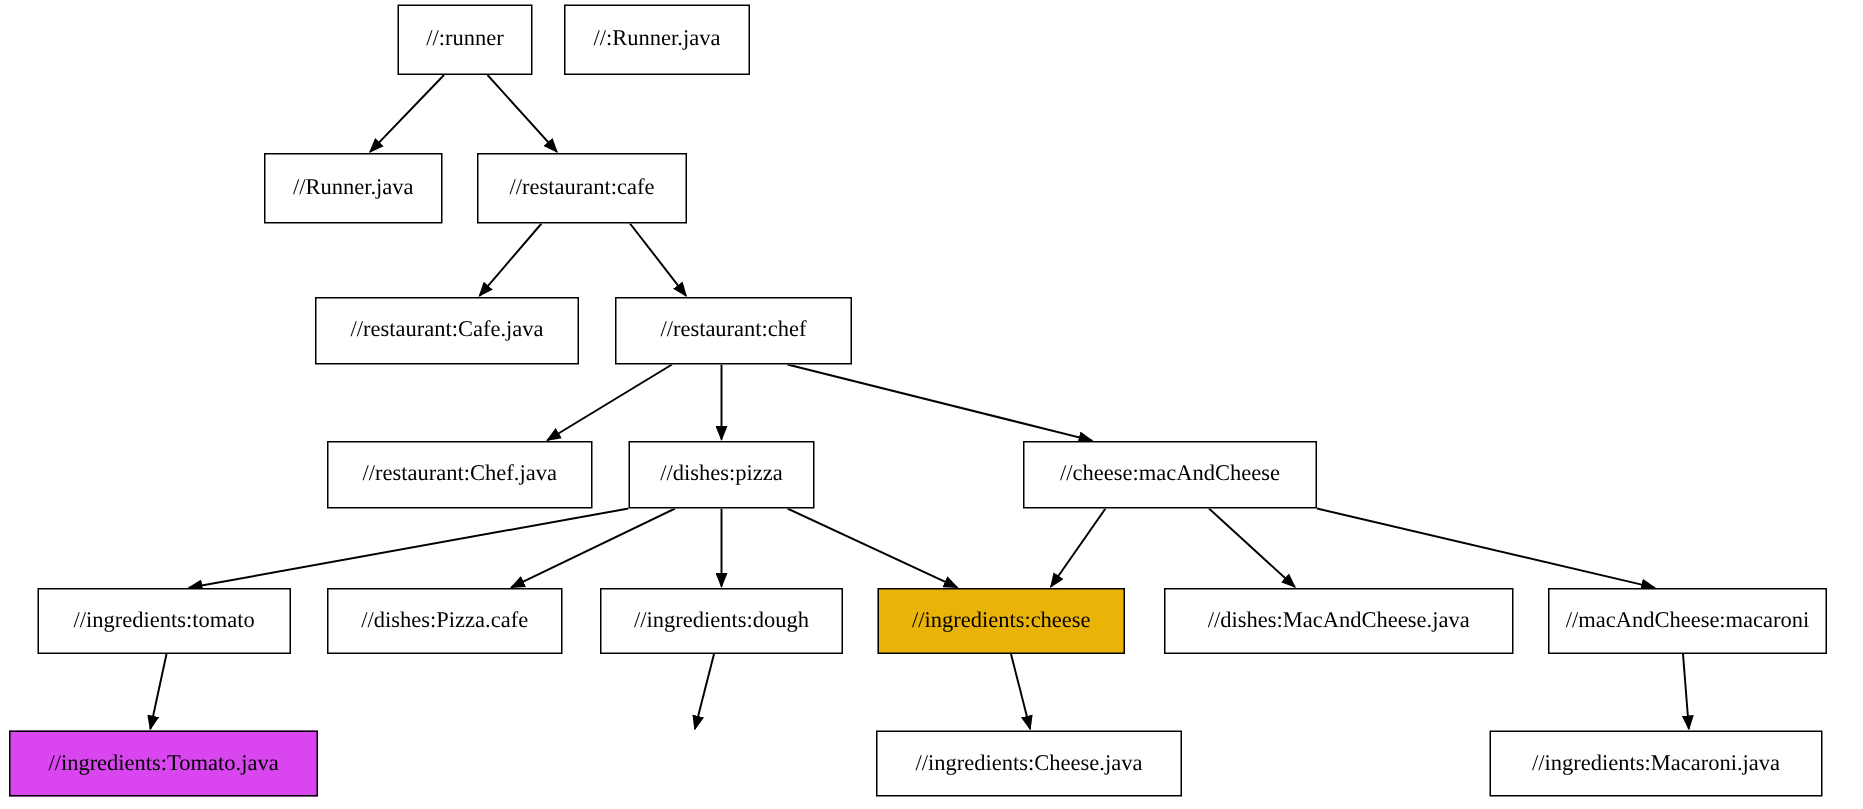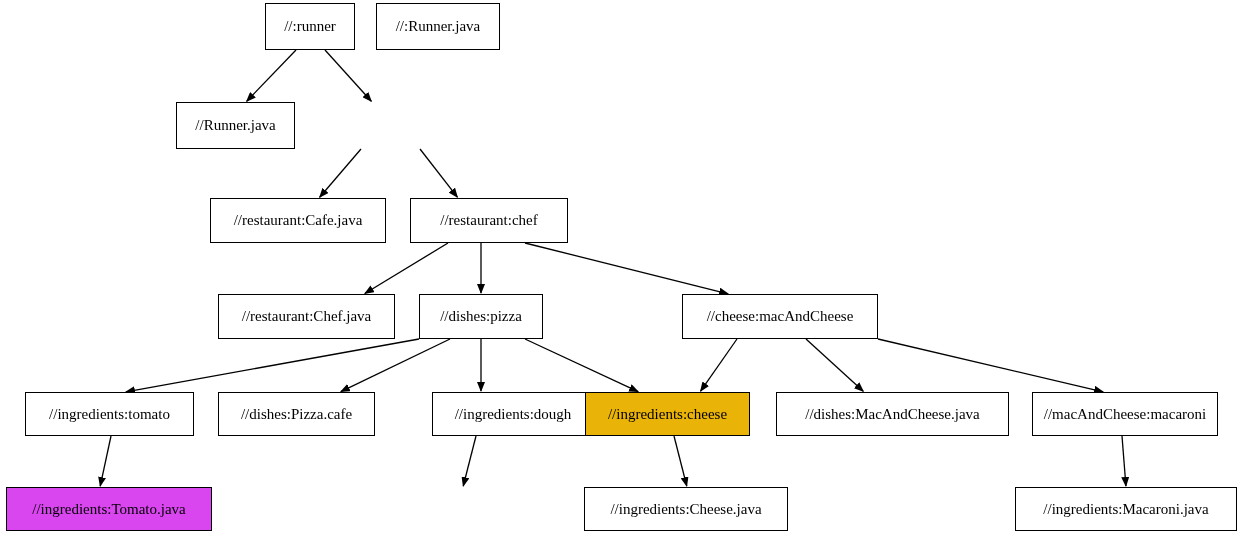--- a/index.html
+++ b/index.html
@@ -84,20 +84,23 @@
   <div id="node-layer">
       <div class="graph-node" style="left: 265px; top: 3px; width: 90px; height: 47px; border-color: rgb(0, 0, 0); background: rgb(255, 255, 255);">
         <span class="node-label">//:runner</span>
       </div>
       <div class="graph-node" style="left: 376px; top: 3px; width: 124px; height: 47px; border-color: rgb(0, 0, 0); background: rgb(255, 255, 255);">
         <span class="node-label">//:Runner.java</span>
       </div>
       <div class="graph-node" style="left: 176px; top: 102px; width: 119px; height: 47px; border-color: rgb(0, 0, 0); background: rgb(255, 255, 255);">
         <span class="node-label">//Runner.java</span>
       </div>
+      <div class="graph-node" style="left: 318px; top: 102px; width: 140px; height: 47px; border-color: rgb(0, 0, 0); background: rgb(255, 255, 255);">
+        <span class="node-label">//restaurant:cafe</span>
+      </div>
       <div class="graph-node" style="left: 210px; top: 198px; width: 176px; height: 45px; border-color: rgb(0, 0, 0); background: rgb(255, 255, 255);">
         <span class="node-label">//restaurant:Cafe.java</span>
       </div>
       <div class="graph-node" style="left: 410px; top: 198px; width: 158px; height: 45px; border-color: rgb(0, 0, 0); background: rgb(255, 255, 255);">
         <span class="node-label">//restaurant:chef</span>
       </div>
       <div class="graph-node" style="left: 218px; top: 294px; width: 177px; height: 45px; border-color: rgb(0, 0, 0); background: rgb(255, 255, 255);">
         <span class="node-label">//restaurant:Chef.java</span>
       </div>
       <div class="graph-node" style="left: 419px; top: 294px; width: 124px; height: 45px; border-color: rgb(0, 0, 0); background: rgb(255, 255, 255);">
@@ -105,36 +108,36 @@
       </div>
       <div class="graph-node" style="left: 682px; top: 294px; width: 196px; height: 45px; border-color: rgb(0, 0, 0); background: rgb(255, 255, 255);">
         <span class="node-label">//cheese:macAndCheese</span>
       </div>
       <div class="graph-node" style="left: 25px; top: 392px; width: 169px; height: 44px; border-color: rgb(0, 0, 0); background: rgb(255, 255, 255);">
         <span class="node-label">//ingredients:tomato</span>
       </div>
       <div class="graph-node" style="left: 218px; top: 392px; width: 157px; height: 44px; border-color: rgb(0, 0, 0); background: rgb(255, 255, 255);">
         <span class="node-label">//dishes:Pizza.cafe</span>
       </div>
-      <div class="graph-node" style="left: 400px; top: 392px; width: 162px; height: 44px; border-color: rgb(0, 0, 0); background: rgb(255, 255, 255); margin-left: 32px;">
+      <div class="graph-node" style="left: 400px; top: 392px; width: 162px; height: 44px; border-color: rgb(0, 0, 0); background: rgb(255, 255, 255);">
         <span class="node-label">//ingredients:dough</span>
       </div>
       <div class="graph-node" style="left: 585px; top: 392px; width: 165px; height: 44px; border-color: rgb(0, 0, 0); background: #eab308;">
         <span class="node-label">//ingredients:cheese</span>
       </div>
       <div class="graph-node" style="left: 776px; top: 392px; width: 233px; height: 44px; border-color: rgb(0, 0, 0); background: rgb(255, 255, 255);">
         <span class="node-label">//dishes:MacAndCheese.java</span>
       </div>
       <div class="graph-node" style="left: 1032px; top: 392px; width: 186px; height: 44px; border-color: rgb(0, 0, 0); background: rgb(255, 255, 255);">
         <span class="node-label">//macAndCheese:macaroni</span>
       </div>
       <div class="graph-node" style="left: 6px; top: 487px; width: 206px; height: 44px; border-color: rgb(0, 0, 0); background: #d946ef;">
         <span class="node-label">//ingredients:Tomato.java</span>
       </div>
       <div class="graph-node" style="left: 584px; top: 487px; width: 204px; height: 44px; border-color: rgb(0, 0, 0); background: rgb(255, 255, 255);">
         <span class="node-label">//ingredients:Cheese.java</span>
       </div>
-      <div class="graph-node" style="left: 1015px; top: 487px; width: 222px; height: 44px; border-color: rgb(0, 0, 0); background: rgb(255, 255, 255);">
+      <div class="graph-node" style="left: 993px; top: 487px; width: 222px; height: 44px; border-color: rgb(0, 0, 0); background: rgb(255, 255, 255);">
         <span class="node-label">//ingredients:Macaroni.java</span>
       </div>
     </div>
 
 </div>
 
 </body></html>

